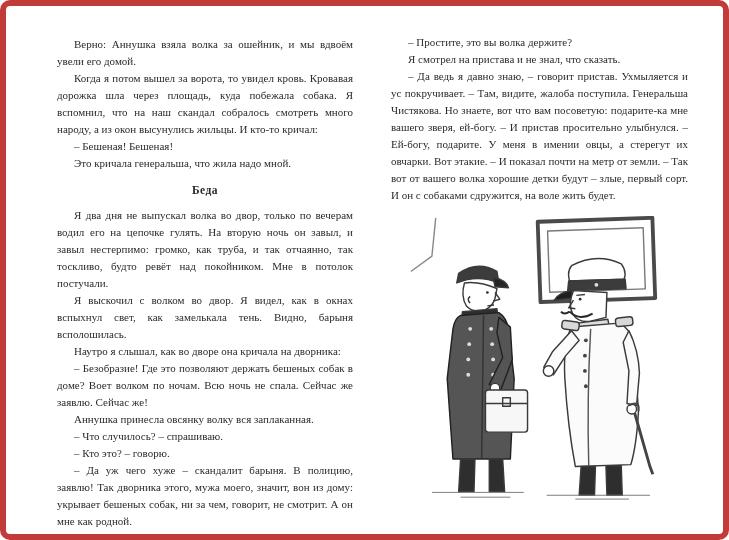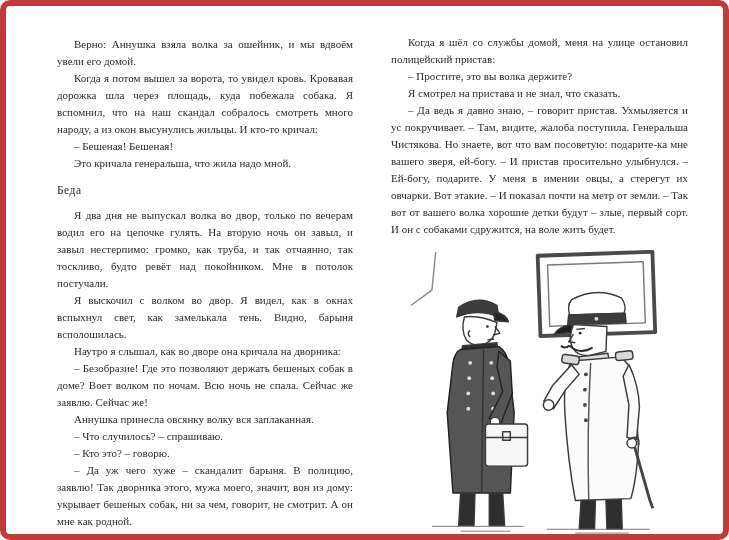--- a/index.html
+++ b/index.html
@@ -24,22 +24,22 @@
     color:#2b2b2b;
     font-size:11px;
     line-height:17px;
     text-align:justify;
   }
   .col.left  { left:57px;  top:36px; width:296px; }
   .col.right { left:391px; top:34px; width:297px; }
   .para { margin:0; text-indent:17px; }
   .heading {
     margin:10px 0 8px;
-    font-size:11.5px; font-weight:normal;
-    text-indent:0;
+    font-size:11.5px; font-weight:bold;
+    text-align:center; text-indent:0;
     letter-spacing:0.5px;
   }
   .pagenum {
     position:absolute; left:57px; top:511px; width:296px;
     text-align:center; color:#b2312d;
     font-weight:bold; font-size:12.5px;
   }
   .illo { display:block; margin:12px auto 0; }
 </style>
 </head>
@@ -60,21 +60,20 @@
     <p class="para">– Безобразие! Где это позволяют держать бешеных собак в доме? Воет волком по ночам. Всю ночь не спала. Сейчас же заявлю. Сейчас же!</p>
     <p class="para">Аннушка принесла овсянку волку вся заплаканная.</p>
     <p class="para">– Что случилось? – спрашиваю.</p>
     <p class="para">– Кто это? – говорю.</p>
     <p class="para">– Да уж чего хуже – скандалит барыня. В полицию, заявлю! Так дворника этого, мужа моего, значит, вон из дому: укрывает бешеных собак, ни за чем, говорит, не смотрит. А он мне как родной.</p>
     <p class="para">– Да Волчик-то! – И присела к нему, гладит. – Кушай, кушай, родименький. Сиротинка моя!</p>
   </div>
 
 
   <div class="col right">
-    <p class="para">Когда я шёл со службы домой, меня на улице остановил полицейский пристав:</p>
     <p class="para">– Простите, это вы волка держите?</p>
     <p class="para">Я смотрел на пристава и не знал, что сказать.</p>
     <p class="para">– Да ведь я давно знаю, – говорит пристав. Ухмыляется и ус покручивает. – Там, видите, жалоба поступила. Генеральша Чистякова. Но знаете, вот что вам посоветую: подарите-ка мне вашего зверя, ей-богу. – И пристав просительно улыбнулся. – Ей-богу, подарите. У меня в имении овцы, а стерегут их овчарки. Вот этакие. – И показал почти на метр от земли. – Так вот от вашего волка хорошие детки будут – злые, первый сорт. И он с собаками сдружится, на воле жить будет.</p>
 
     <svg class="illo" width="283" height="285" viewBox="0 0 285 298" fill="none" stroke="#3a3a3a" stroke-width="1.5" stroke-linejoin="round">
 
       <g stroke="#8a8a8a">
         <path d="M34 2 L30 42 L8 58"></path>
       </g>
 

